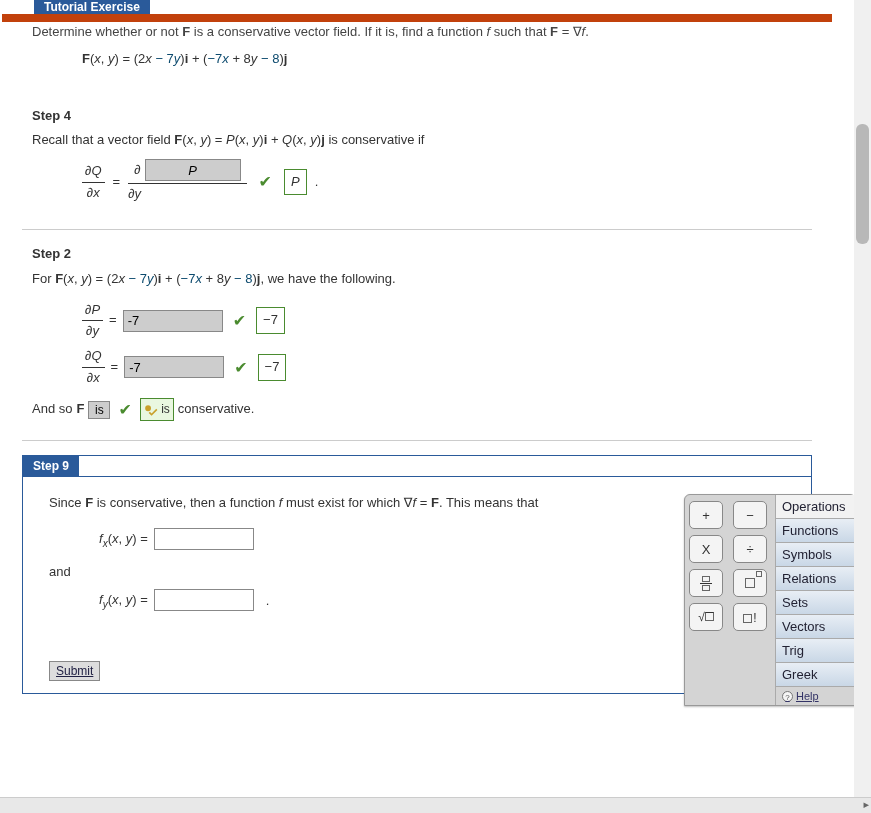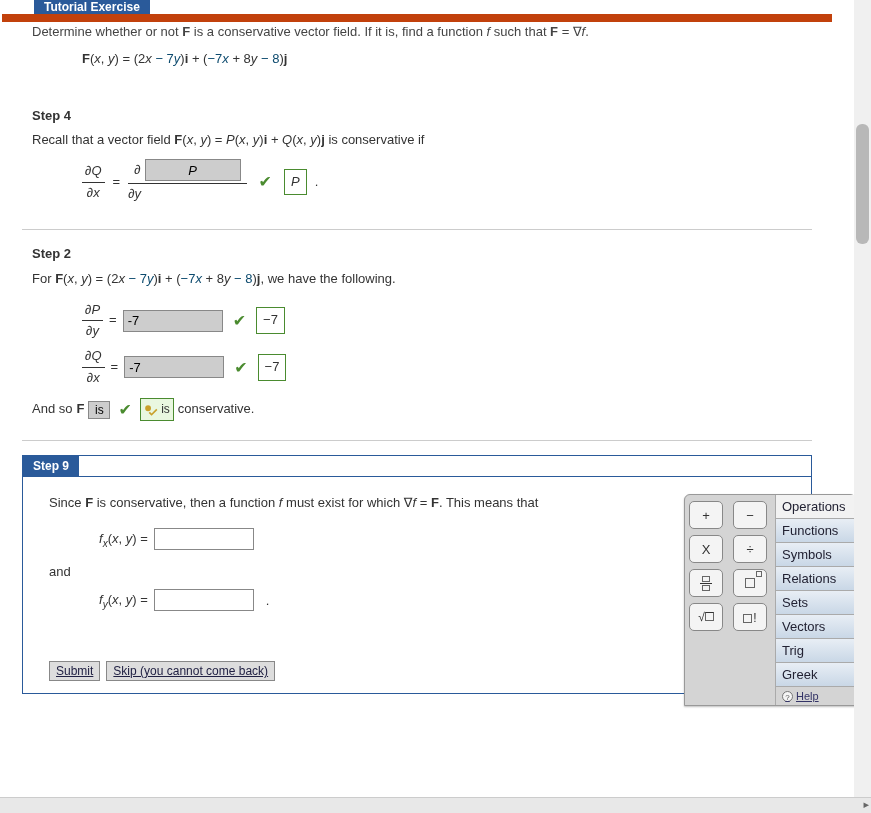--- a/index.html
+++ b/index.html
@@ -158,21 +158,20 @@
       <div style="margin:14px 0 10px 0">and</div>
 
       <div class="eq-indent row-line">
         <span><span class="math-i">f</span><span class="sub">y</span><span>(<span class="math-i">x</span>, <span class="math-i">y</span>) =</span></span>
         <input class="input-white" style="">
         <span style="margin-left:6px">.</span>
       </div>
 
       <div style="margin-top:50px;display:flex;gap:6px">
         <button class="submit-btn">Submit</button>
-        <button class="skip-btn">Skip (you cannot come back)</button>
       </div>
     </div>
   </div>
 
 </div>
 
 <div class="calc-pad">
   <div class="calc-body">
     <div class="calc-left">
       <div class="calc-btn">+</div>

